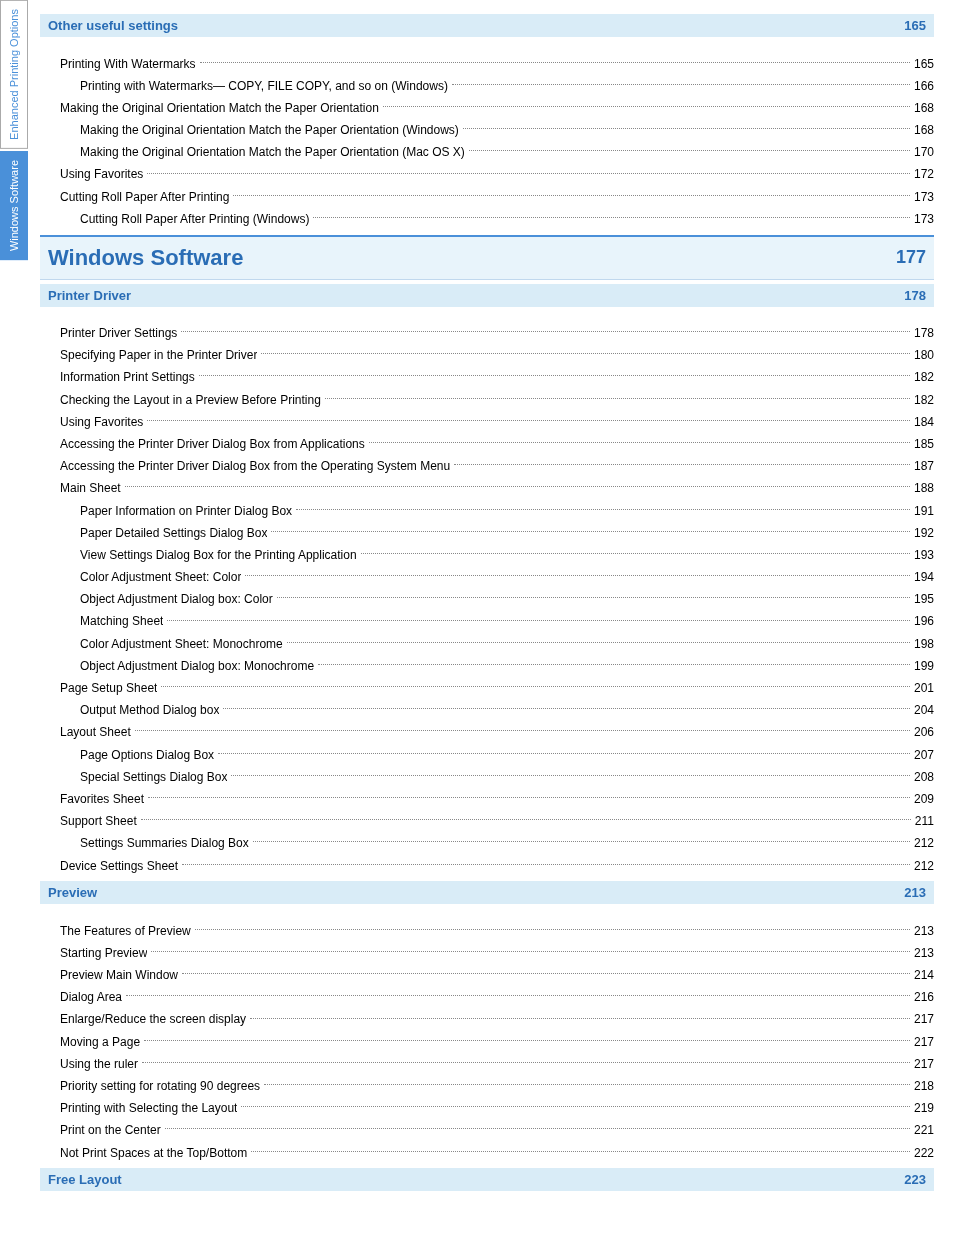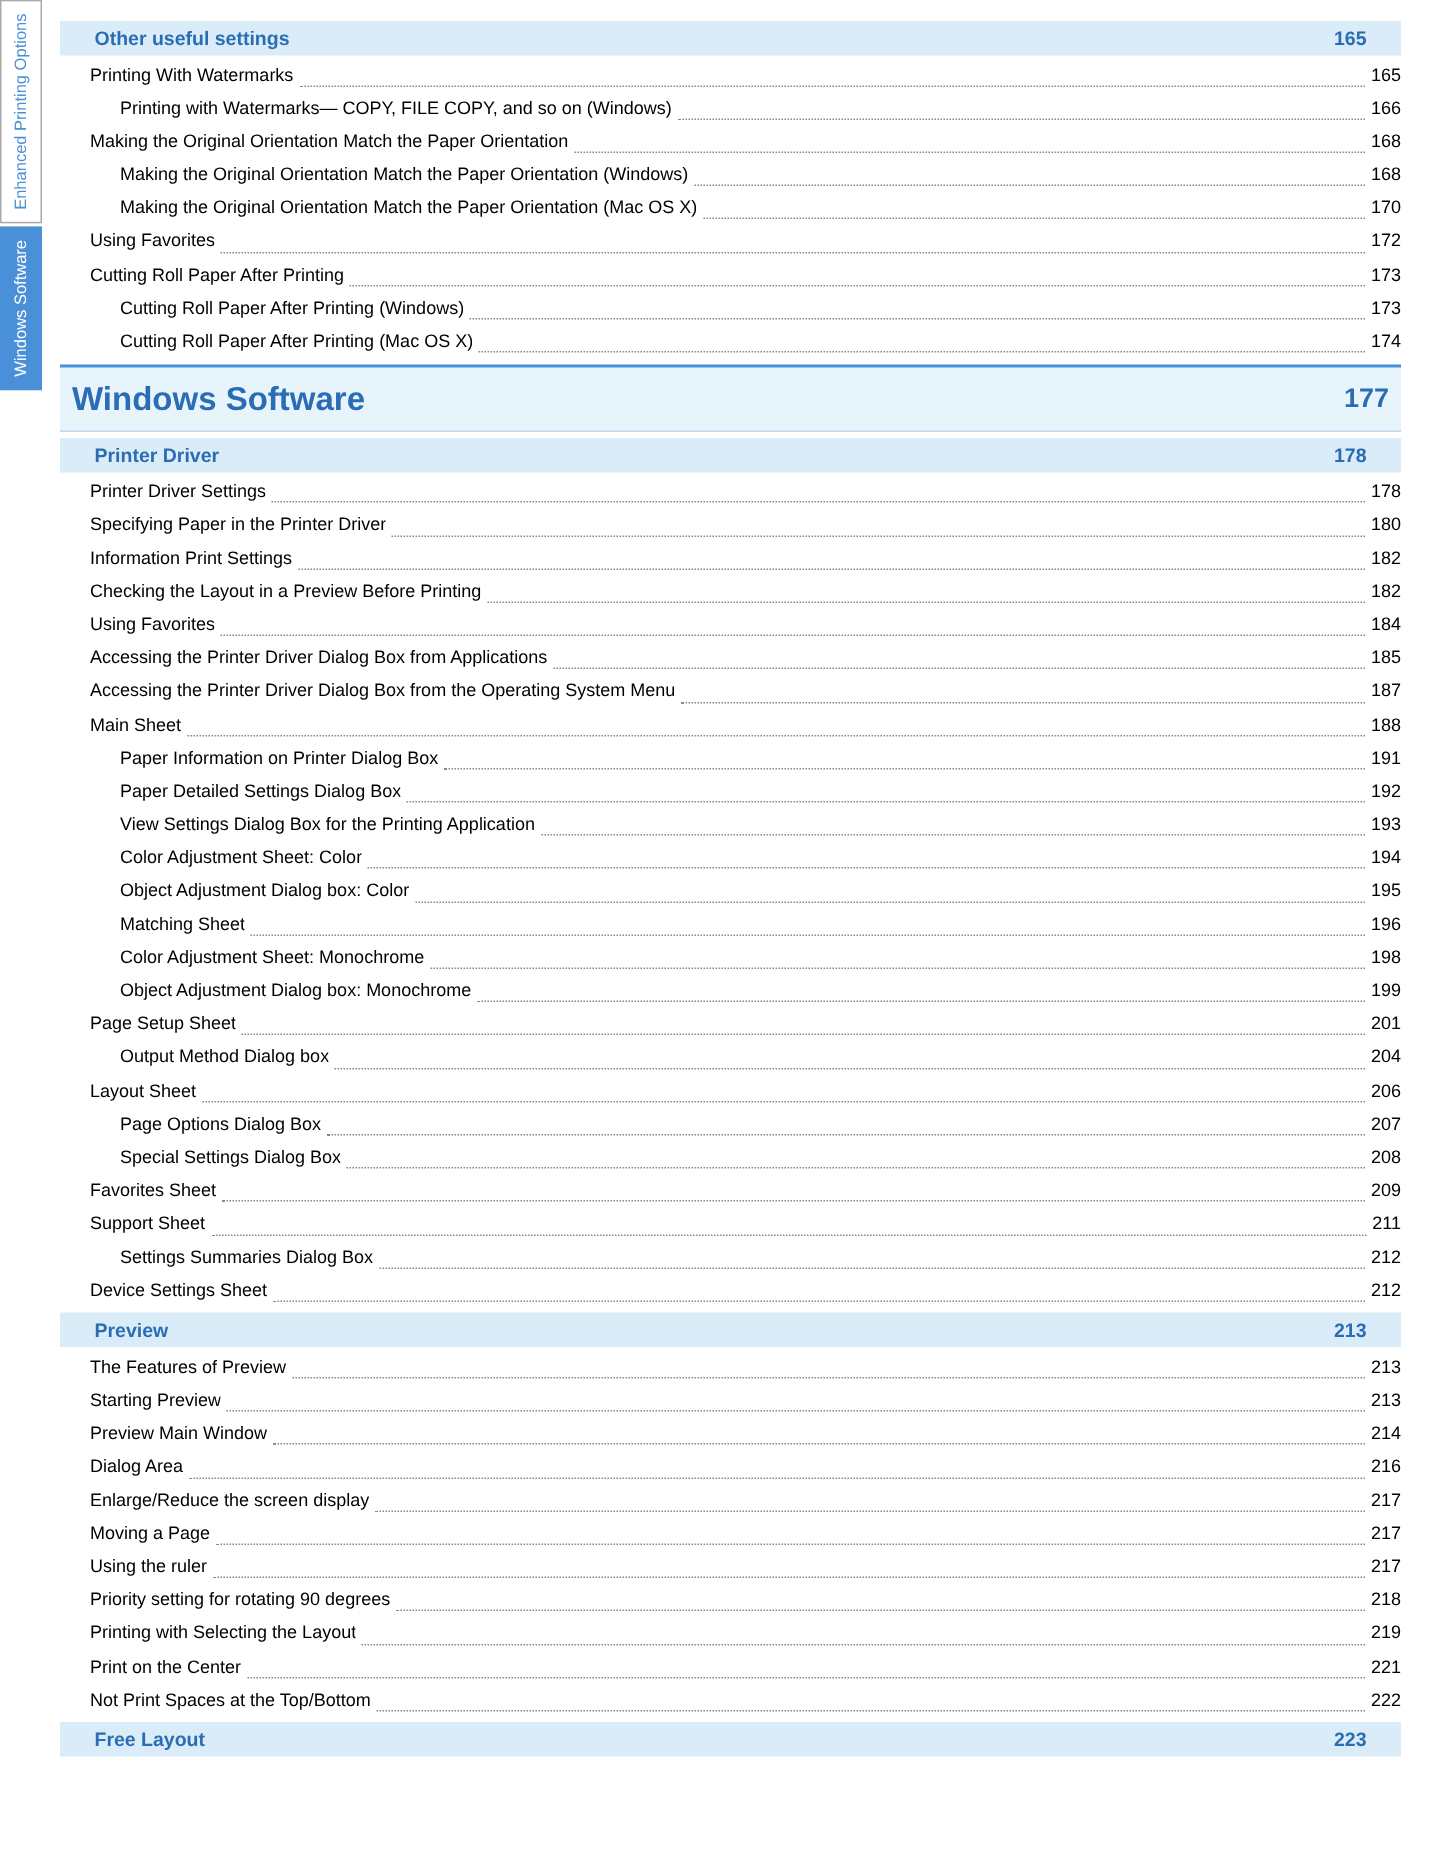--- a/index.html
+++ b/index.html
@@ -63,22 +63,22 @@
       padding: 10px 20px 20px 10px;
       flex: 1;
     }
 
     
     .section-header {
       display: flex;
       justify-content: space-between;
       align-items: center;
       background: #d9ecf7;
-      padding: 4px 23px;
-      margin-bottom: 2px;
+      padding: 4px 8px;
+      margin-bottom: 16px;
       margin-top: 4px;
     }
 
     .section-header .title {
       color: #2a6db5;
       font-size: 13px;
       font-weight: bold;
     }
 
     .section-header .page-num {
@@ -109,21 +109,21 @@
     .big-section .page-num {
       color: #2a6db5;
       font-size: 18px;
       font-weight: bold;
     }
 
     
     .toc-row {
       display: flex;
       justify-content: space-between;
-      align-items: flex-end;
+      align-items: center;
       padding: 1.5px 0;
       line-height: 1.6;
     }
 
     .toc-row .label {
       color: #000;
       font-size: 12px;
       white-space: nowrap;
       overflow: hidden;
     }
@@ -200,25 +200,20 @@
         <div class="toc-row">
           <span class="label indent-1">Cutting Roll Paper After Printing</span>
           <span class="dots"></span>
           <span class="page-num">173</span>
         </div>
         <div class="toc-row">
           <span class="label indent-2">Cutting Roll Paper After Printing (Windows)</span>
           <span class="dots"></span>
           <span class="page-num">173</span>
         </div>
-        <div class="toc-row">
-          <span class="label indent-2">Cutting Roll Paper After Printing (Mac OS X)</span>
-          <span class="dots"></span>
-          <span class="page-num">174</span>
-        </div>
       </div>
 
     <div class="big-section">
       <span class="title">Windows Software</span>
       <span class="page-num">177</span>
     </div>
 
     <div class="section-header">
       <span class="title">Printer Driver</span>
       <span class="page-num">178</span>

